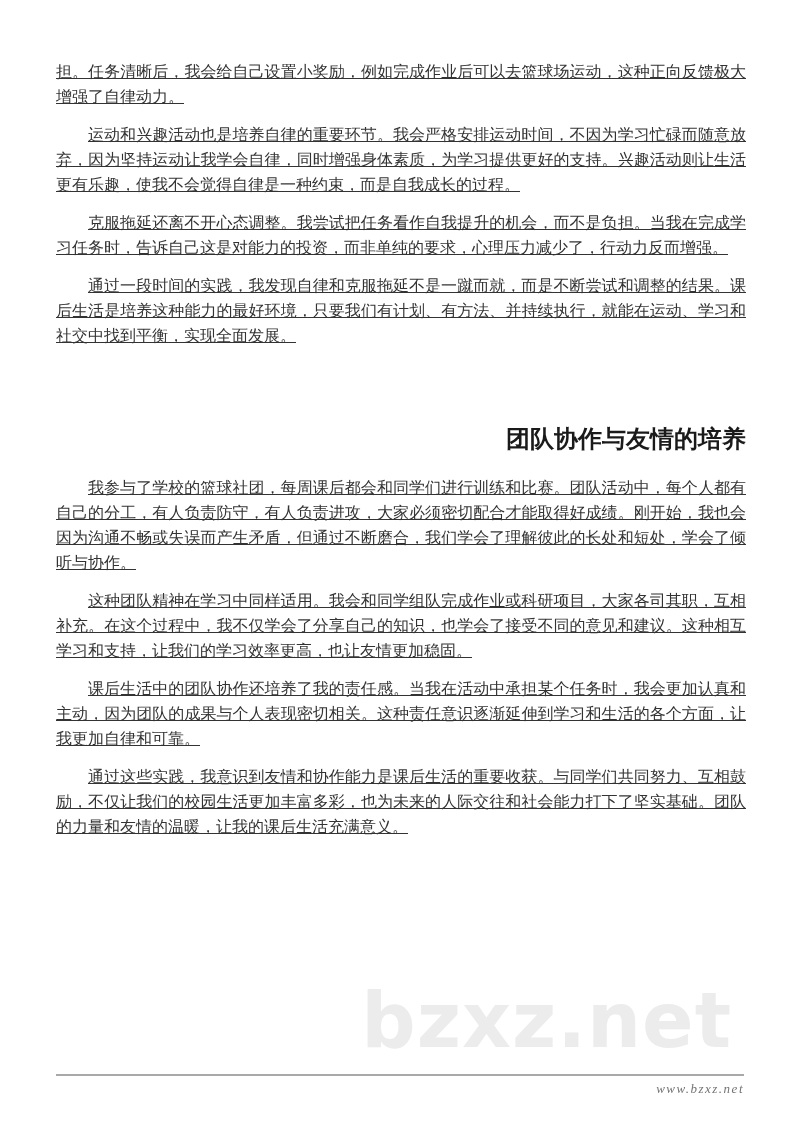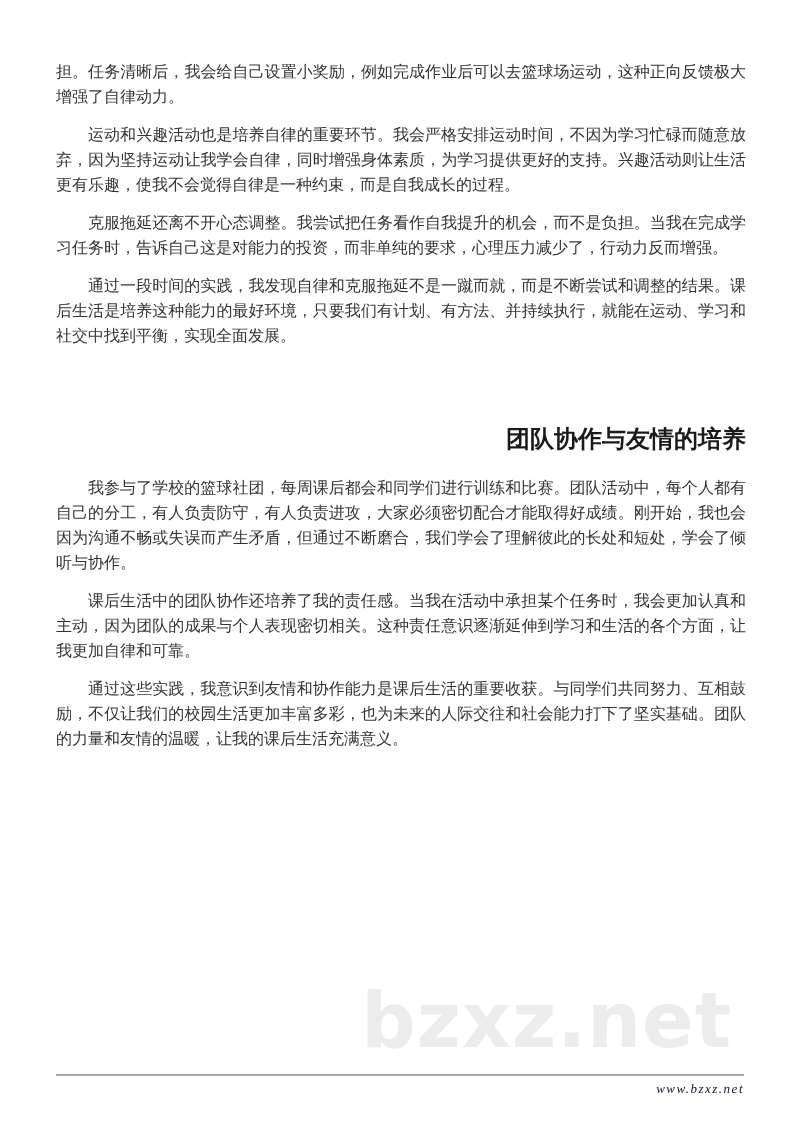--- a/index.html
+++ b/index.html
@@ -21,20 +21,21 @@
     width: 690px;
     top: 59px;
     z-index: 1;
   }
   .para {
     font-size: 16px;
     line-height: 25px;
     color: #333333;
     text-align: justify;
     margin: 0 0 13px 0;
+    text-decoration: underline;
   }
   .para.indent {
     text-indent: 2em;
   }
   .section-title {
     font-family: "Liberation Sans", "DejaVu Sans", sans-serif;
     font-size: 24px;
     line-height: 32px;
     font-weight: 700;
     color: #1a1a1a;
@@ -64,40 +65,41 @@
     background: #a9a9a9;
   }
   .footer-url {
     position: absolute;
     right: 56px;
     top: 1081px;
     font-family: "Liberation Serif", "DejaVu Serif", serif;
     font-style: italic;
     font-size: 13px;
     letter-spacing: 1.5px;
-    color: #0f172a;
+    color: #737373;
   }
 </style>
 </head>
 <body>
 
 <div class="page">
 
   <div class="watermark">bzxz.net</div>
 
   <main class="content">
 
     <p class="para">担。任务清晰后，我会给自己设置小奖励，例如完成作业后可以去篮球场运动，这种正向反馈极大增强了自律动力。</p>
     <p class="para indent">运动和兴趣活动也是培养自律的重要环节。我会严格安排运动时间，不因为学习忙碌而随意放弃，因为坚持运动让我学会自律，同时增强身体素质，为学习提供更好的支持。兴趣活动则让生活更有乐趣，使我不会觉得自律是一种约束，而是自我成长的过程。</p>
     <p class="para indent">克服拖延还离不开心态调整。我尝试把任务看作自我提升的机会，而不是负担。当我在完成学习任务时，告诉自己这是对能力的投资，而非单纯的要求，心理压力减少了，行动力反而增强。</p>
     <p class="para indent">通过一段时间的实践，我发现自律和克服拖延不是一蹴而就，而是不断尝试和调整的结果。课后生活是培养这种能力的最好环境，只要我们有计划、有方法、并持续执行，就能在运动、学习和社交中找到平衡，实现全面发展。</p>
 
     <h1 class="section-title">团队协作与友情的培养</h1>
 
     <p class="para indent">我参与了学校的篮球社团，每周课后都会和同学们进行训练和比赛。团队活动中，每个人都有自己的分工，有人负责防守，有人负责进攻，大家必须密切配合才能取得好成绩。刚开始，我也会因为沟通不畅或失误而产生矛盾，但通过不断磨合，我们学会了理解彼此的长处和短处，学会了倾听与协作。</p>
+    <p class="para indent">这种团队精神在学习中同样适用。我会和同学组队完成作业或科研项目，大家各司其职，互相补充。在这个过程中，我不仅学会了分享自己的知识，也学会了接受不同的意见和建议。这种相互学习和支持，让我们的学习效率更高，也让友情更加稳固。</p>
     <p class="para indent">课后生活中的团队协作还培养了我的责任感。当我在活动中承担某个任务时，我会更加认真和主动，因为团队的成果与个人表现密切相关。这种责任意识逐渐延伸到学习和生活的各个方面，让我更加自律和可靠。</p>
     <p class="para indent">通过这些实践，我意识到友情和协作能力是课后生活的重要收获。与同学们共同努力、互相鼓励，不仅让我们的校园生活更加丰富多彩，也为未来的人际交往和社会能力打下了坚实基础。团队的力量和友情的温暖，让我的课后生活充满意义。</p>
 
   </main>
 
   <div class="footer-rule"></div>
 
   <div class="footer-url">www.bzxz.net</div>
 
 </div>

